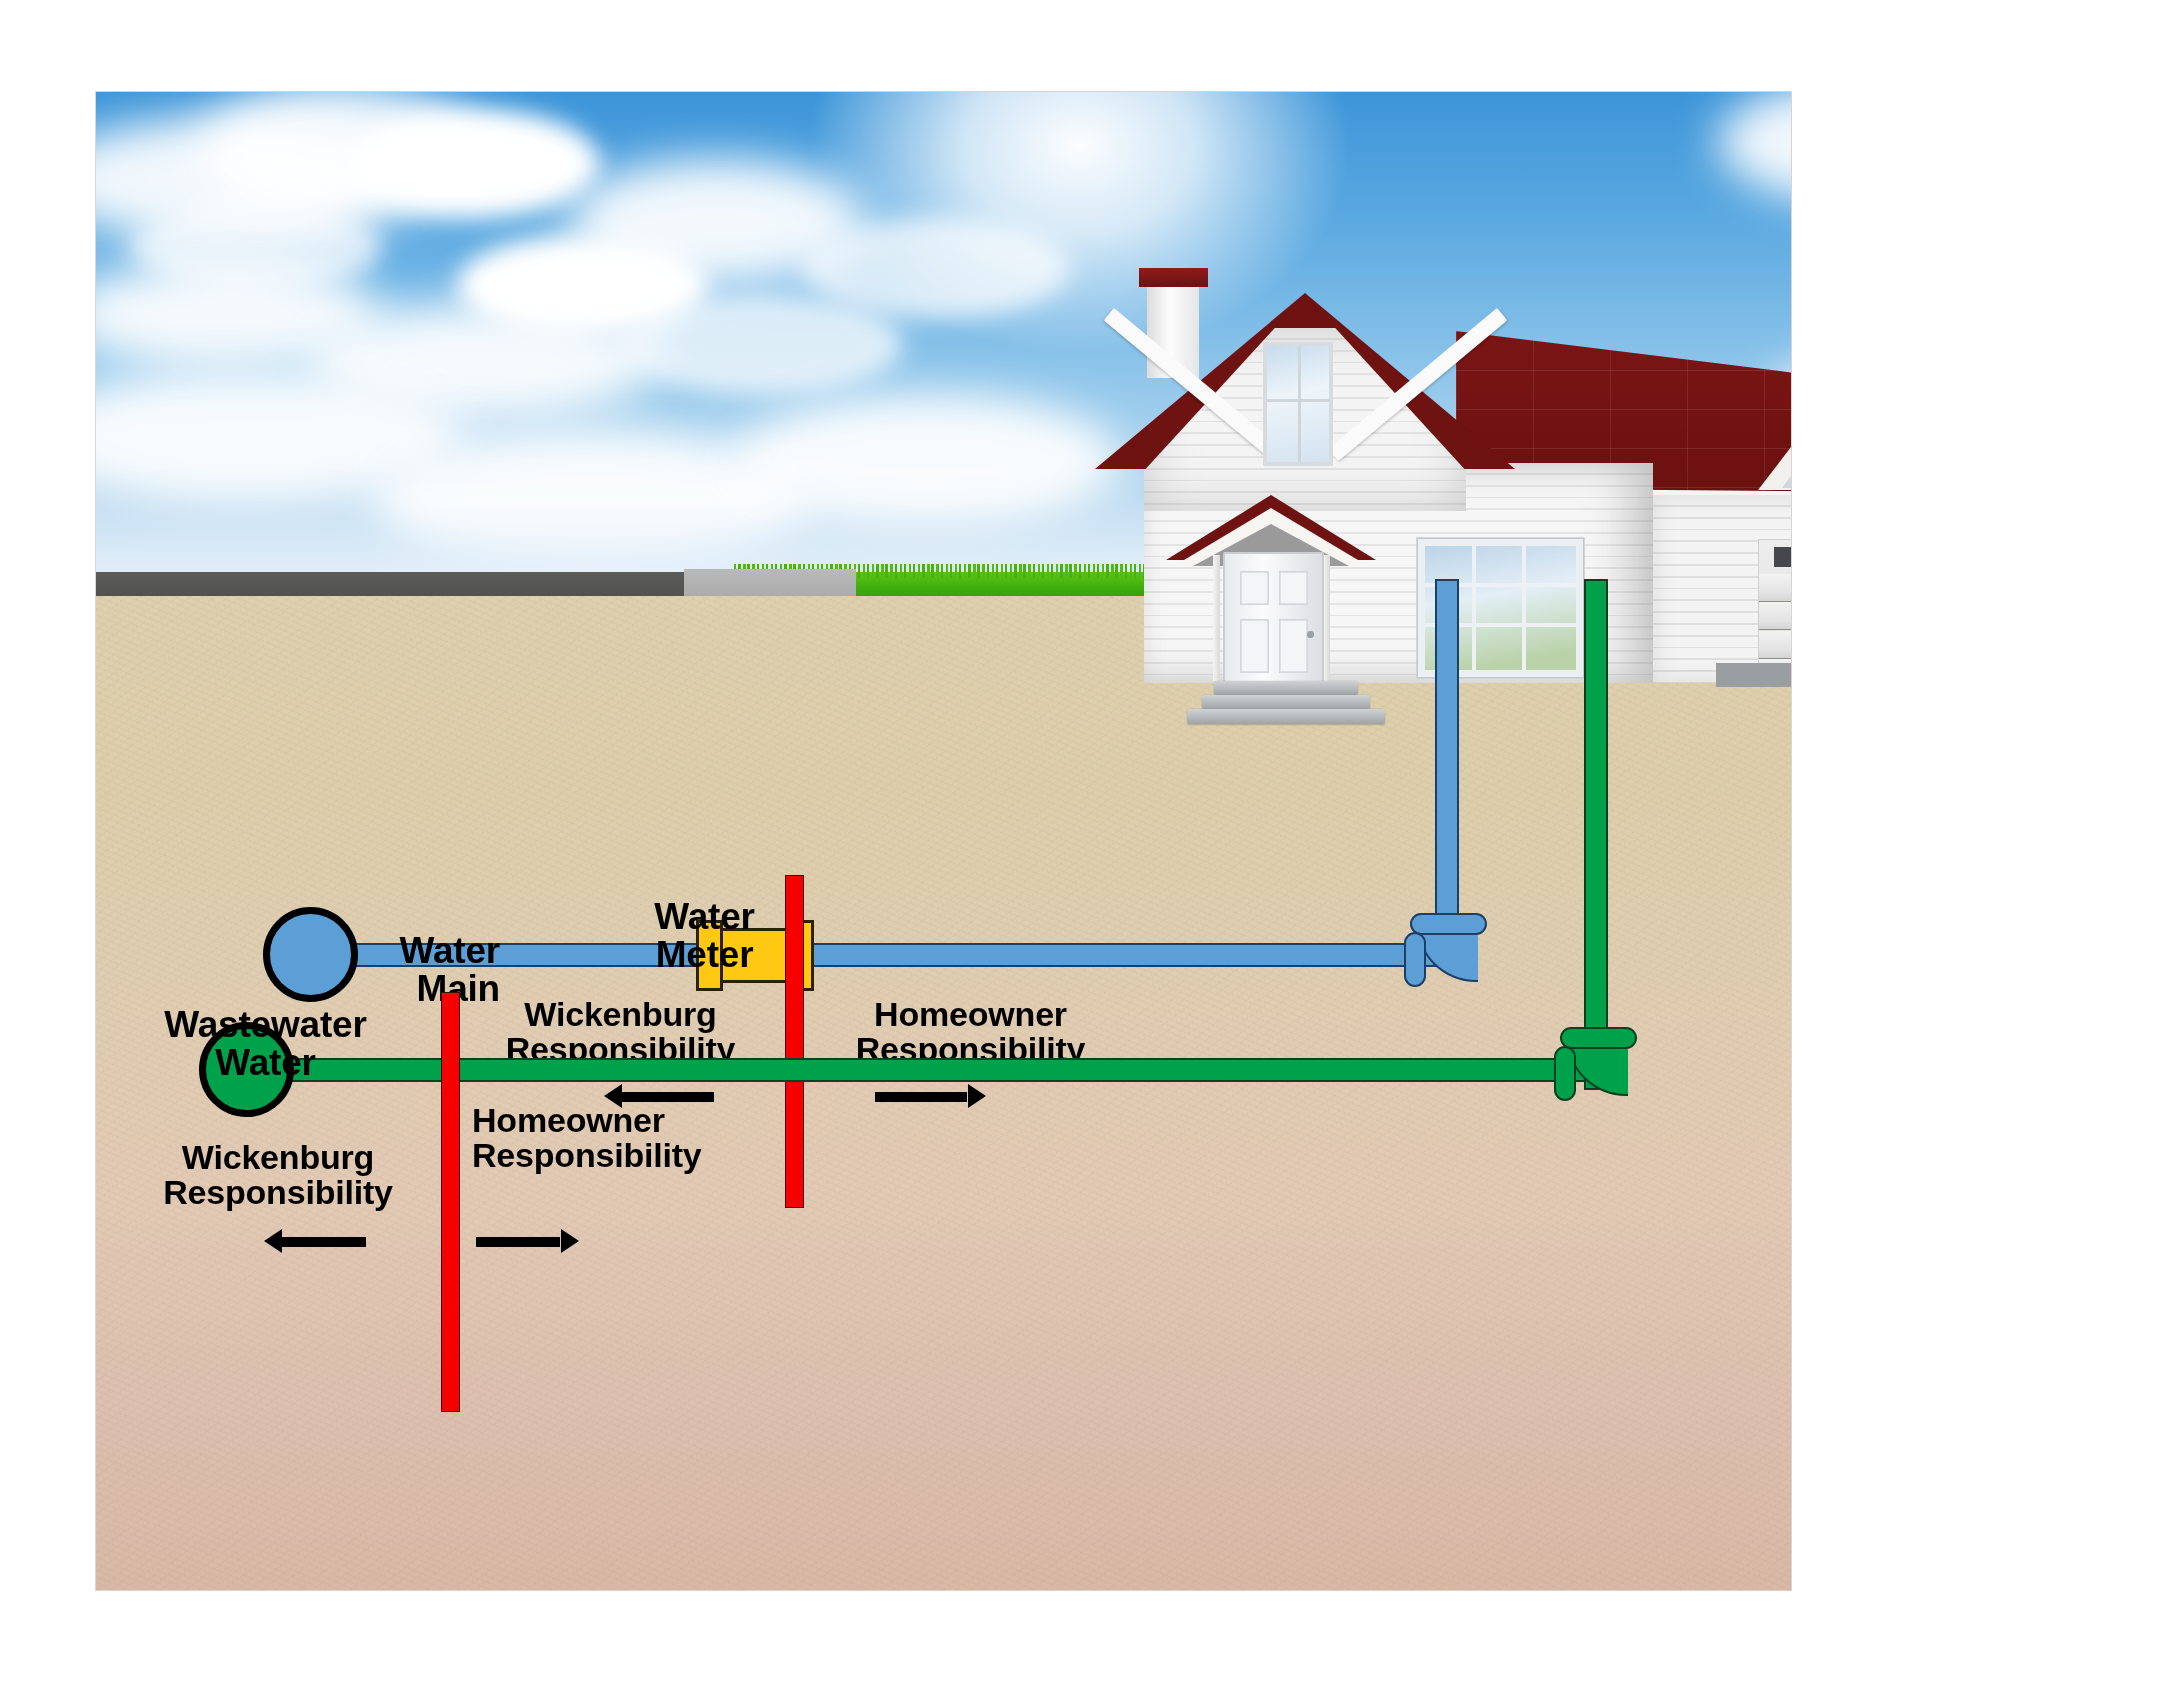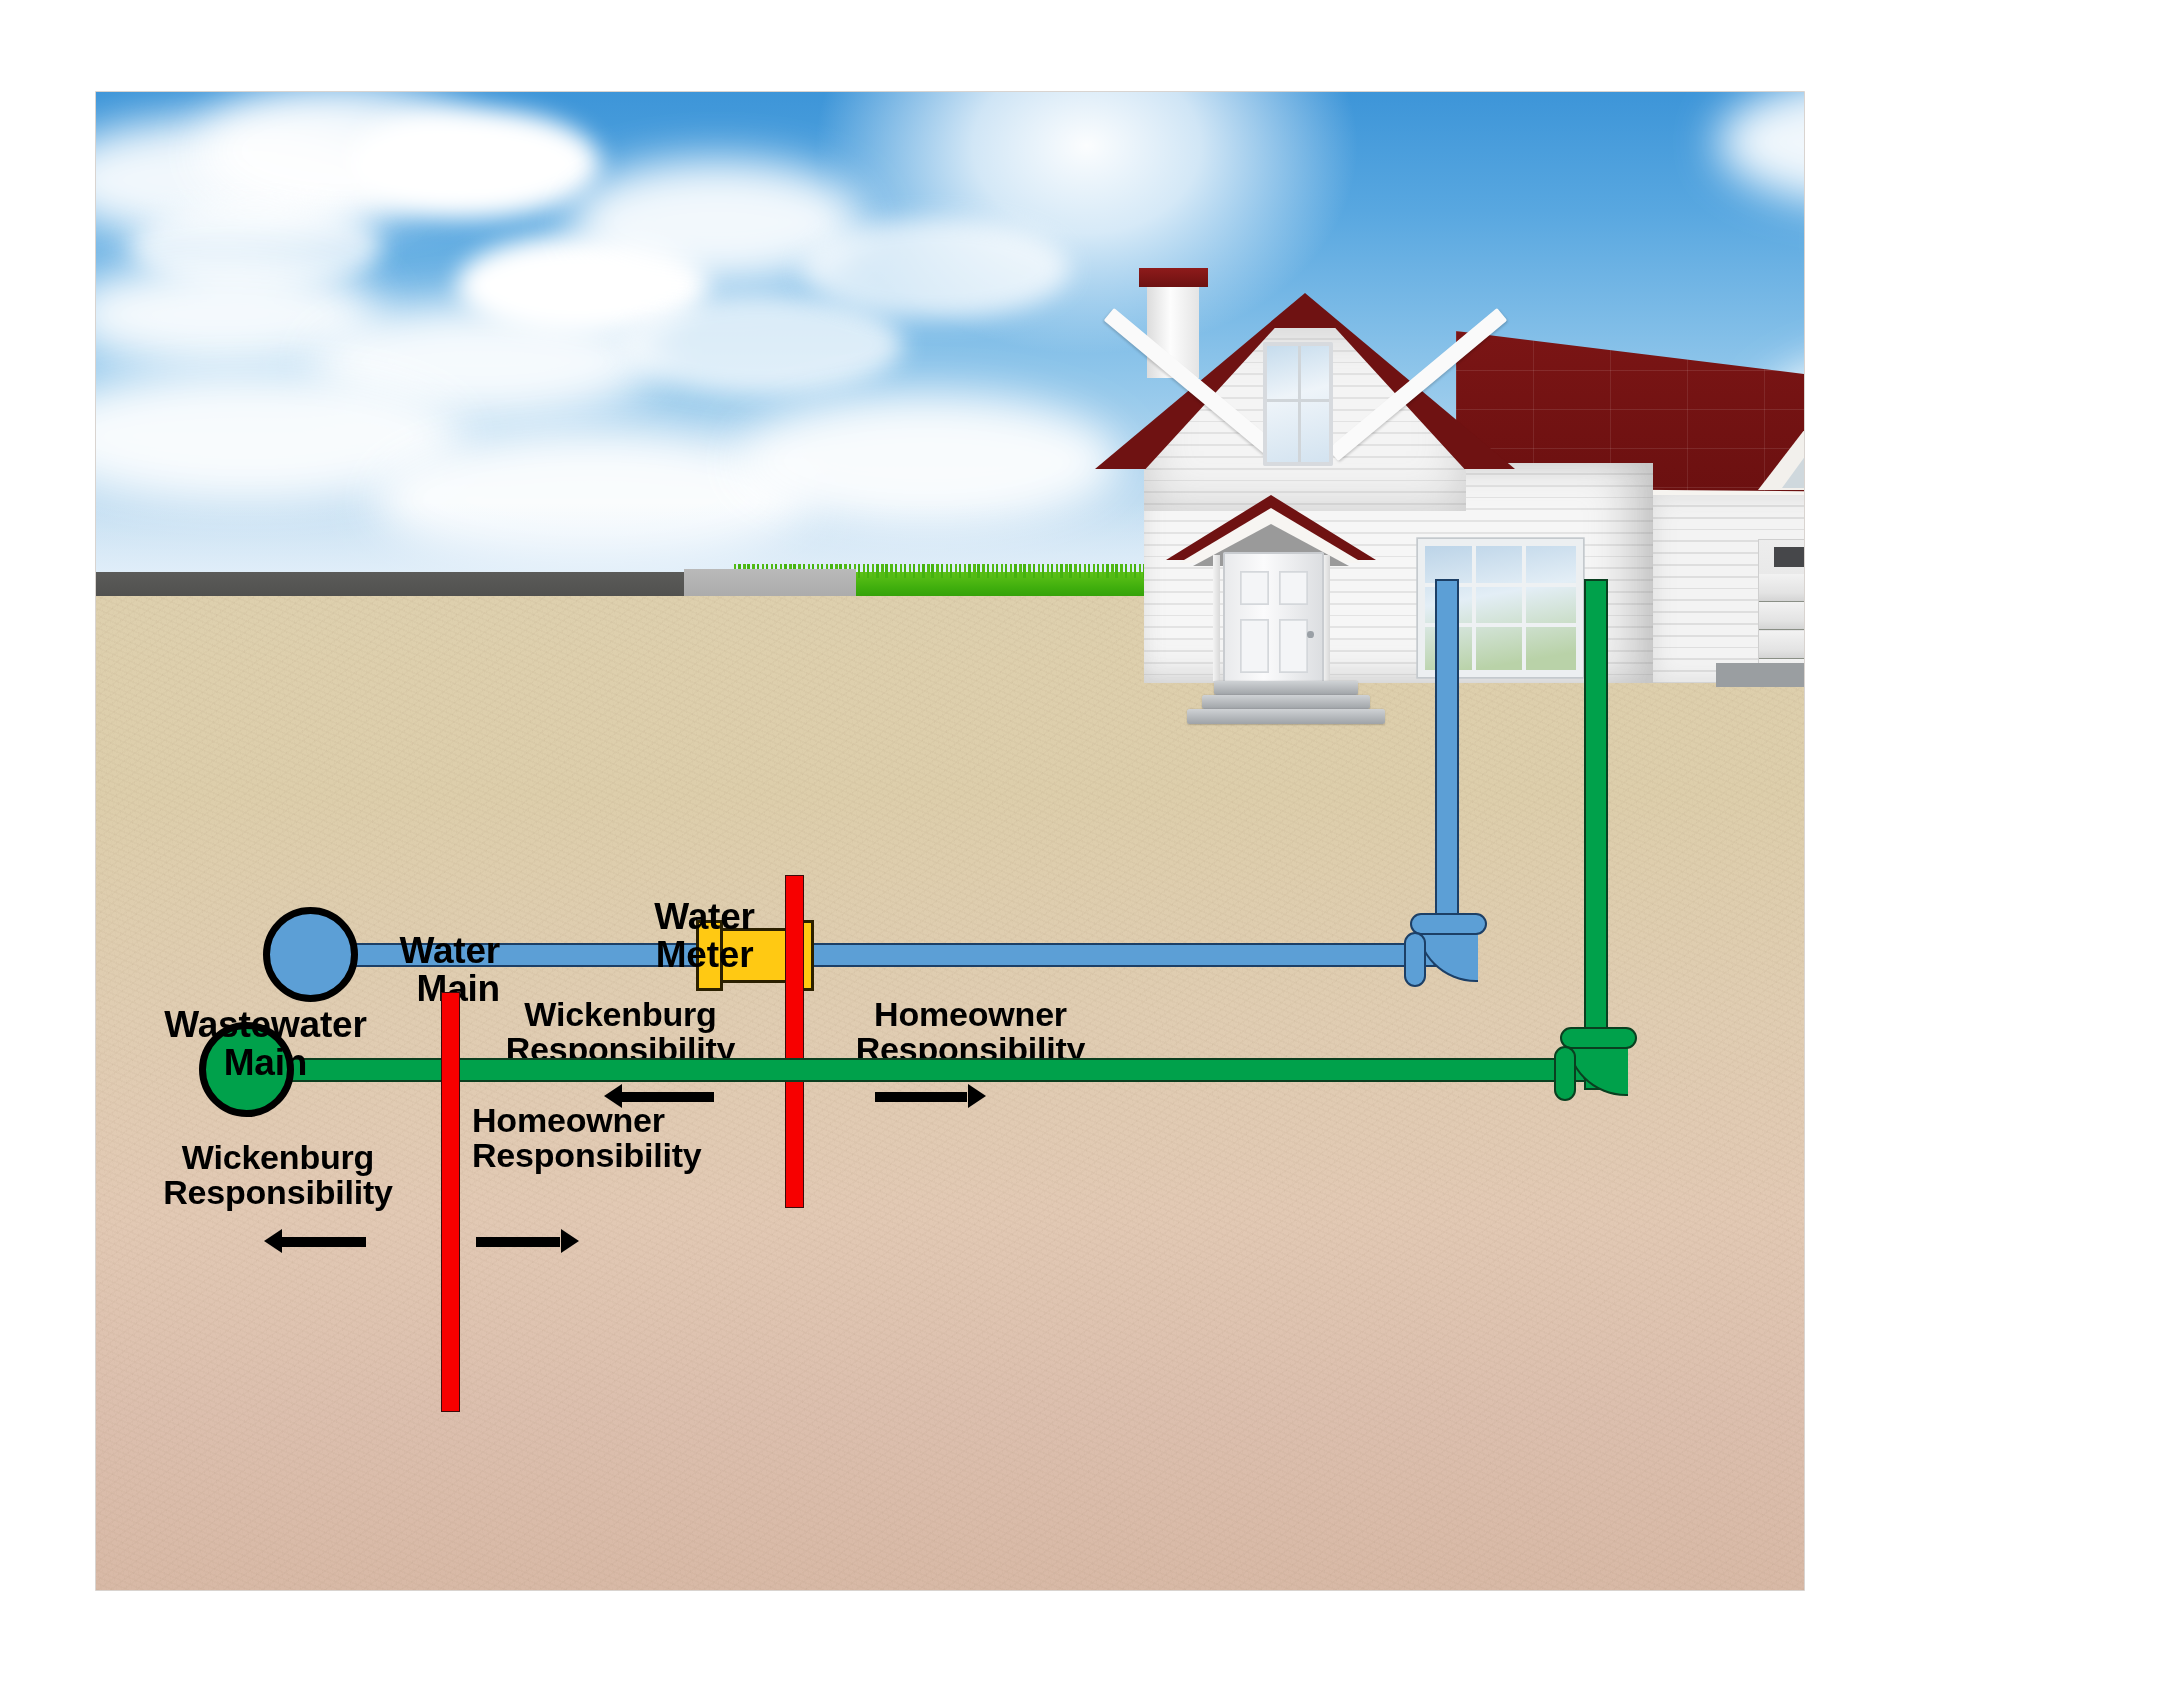--- a/index.html
+++ b/index.html
@@ -5,21 +5,20 @@
   html,body{margin:0;padding:0;background:#ffffff;}
   body{width:2183px;height:1687px;font-family:"Liberation Sans",sans-serif;overflow:hidden;}
 
   #stage{position:relative;width:2183px;height:1687px;background:#ffffff;}
 
   
   #scene{
     position:absolute;left:96px;top:92px;width:1695px;height:1498px;
     overflow:hidden;background:#dfe9f3;
     box-shadow:0 0 0 0.8px rgba(120,100,90,.35);
-    padding-left:13px;
   }
 
   
   .sky{
     position:absolute;left:0;top:0;width:100%;height:537px;
     background:
       radial-gradient(ellipse 437px 336px at 58% 10%, rgba(255,255,255,.98) 0%, rgba(255,255,255,.75) 26%, rgba(255,255,255,0) 62%),
       linear-gradient(to bottom,#3d95d8 0%,#58a7e0 22%,#8ec5ea 52%,#bfdcf1 76%,#dceaf6 100%);
   }
   .cloud{position:absolute;border-radius:50%;background:#ffffff;filter:blur(11.8px);}
@@ -320,21 +319,21 @@
     <div class="pipe-green" style="left:1488px;top:487px;width:24px;height:511px;"></div>
     <div class="elbow green" style="left:1470px;top:942px;width:62px;height:62px;border-radius:0 0 0 60px;border-top:0;border-right:0;"></div>
     <div class="collar green" style="left:1464px;top:935px;width:77px;height:22px;"></div>
     <div class="collar green" style="left:1458px;top:954px;width:22px;height:55px;"></div>
 
     <div class="main-circle sewer" style="left:103px;top:930px;width:95px;height:95px;"></div>
 
     <div class="divider" style="left:345px;top:900px;width:19.3px;height:420px;"></div>
 
     <div class="lbl" style="left:23.5px;top:914px;width:292px;text-align:center;font-size:37px;">Wastewater
-Main</div>
+Water</div>
 
     <div class="lbl" style="left:25px;top:1048px;width:314px;text-align:center;font-size:34px;">Wickenburg
 Responsibility</div>
 
     <div class="lbl" style="left:376px;top:1011px;width:306px;text-align:left;font-size:34px;">Homeowner
 Responsibility</div>
 
     <div class="arrow left" style="left:186px;top:1145px;width:84px;">
         <span class="head"></span>
       </div>

